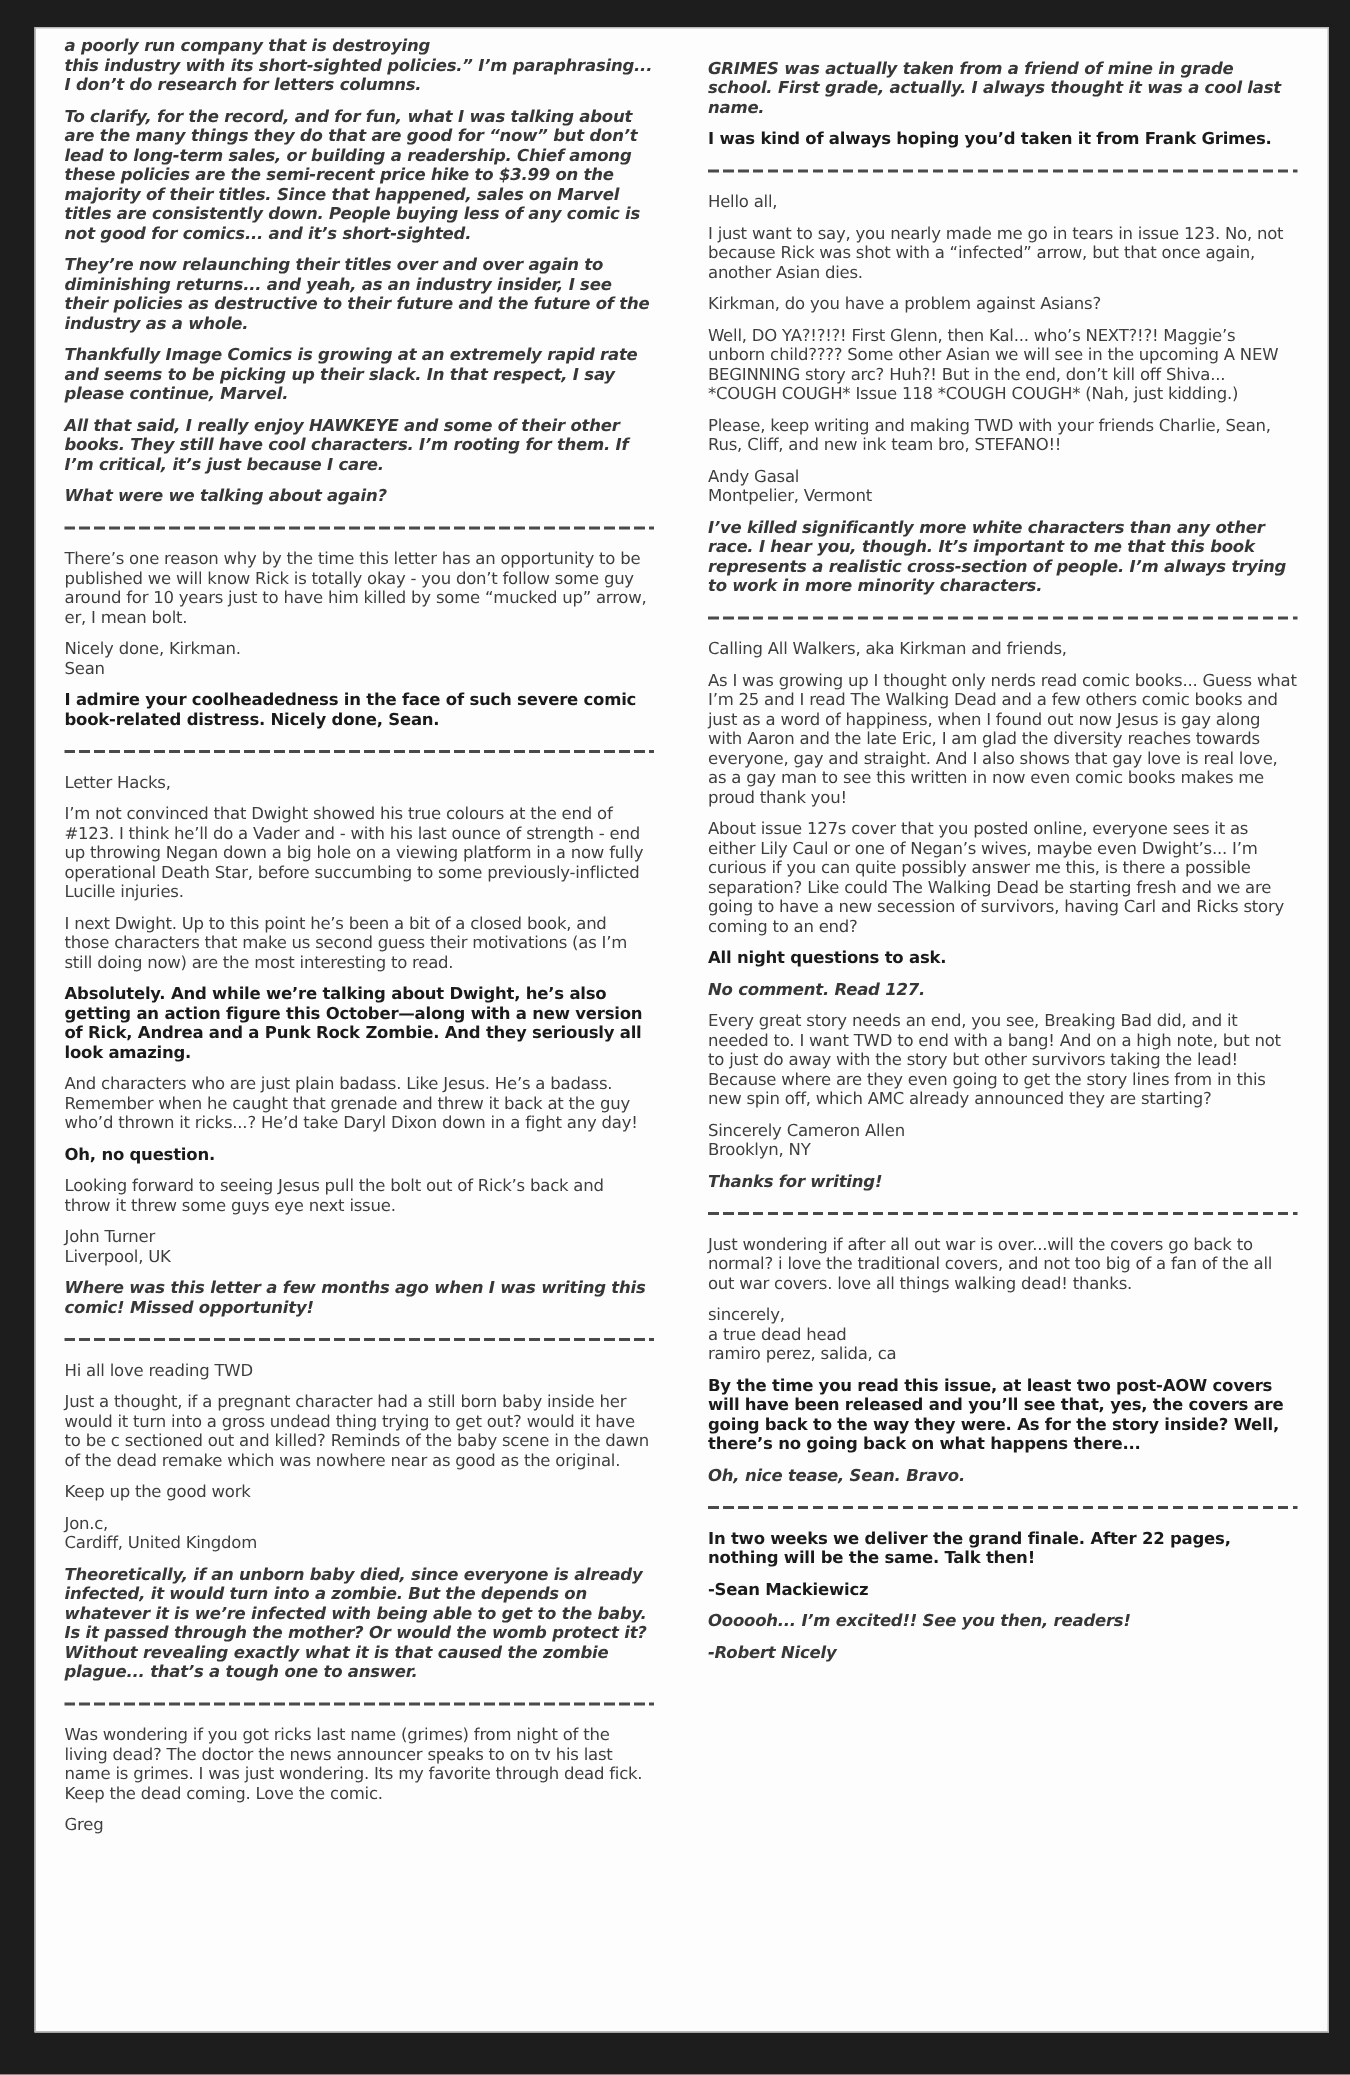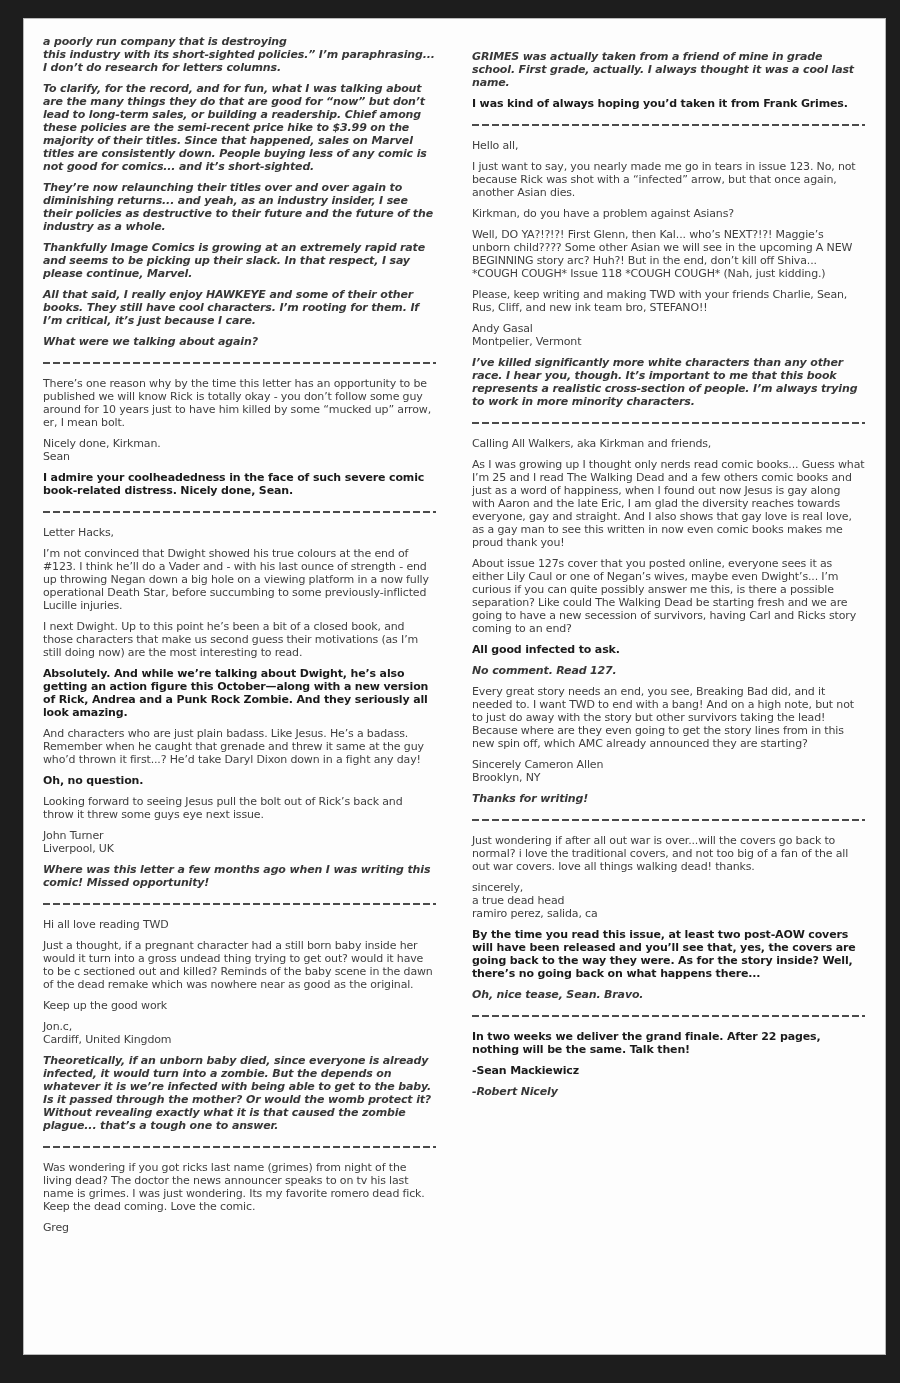--- a/index.html
+++ b/index.html
@@ -10,21 +10,21 @@
     overflow: hidden;
     position: relative;
   }
   .page {
     position: absolute;
     left: 23px; top: 18px;
     width: 863px; height: 1337px;
     box-sizing: border-box;
     background: #fdfdfd;
     border: 1px solid #b9b9b9;
-    padding: 16px 20px 0 19px;
+    padding: 5px 20px 0 19px;
     display: flex;
     gap: 36px;
   }
   .col { flex: 1 1 0; min-width: 0; }
   .col-right { padding-top: 15px; }
   .para {
     font-size: 11px;
     line-height: 13px;
     letter-spacing: -0.15px;
     margin: 0 0 8px 0;
@@ -59,64 +59,65 @@
       <div class="sep"></div>
       <p class="para voice-reader">There’s one reason why by the time this letter has an opportunity to be published we will know Rick is totally okay - you don’t follow some guy around for 10 years just to have him killed by some “mucked up” arrow, er, I mean bolt.</p>
       <p class="para voice-reader">Nicely done, Kirkman.
 Sean</p>
       <p class="para voice-sean">I admire your coolheadedness in the face of such severe comic book-related distress. Nicely done, Sean.</p>
       <div class="sep"></div>
       <p class="para voice-reader">Letter Hacks,</p>
       <p class="para voice-reader">I’m not convinced that Dwight showed his true colours at the end of #123. I think he’ll do a Vader and - with his last ounce of strength - end up throwing Negan down a big hole on a viewing platform in a now fully operational Death Star, before succumbing to some previously-inflicted Lucille injuries.</p>
       <p class="para voice-reader">I next Dwight. Up to this point he’s been a bit of a closed book, and those characters that make us second guess their motivations (as I’m still doing now) are the most interesting to read.</p>
       <p class="para voice-sean">Absolutely. And while we’re talking about Dwight, he’s also getting an action figure this October—along with a new version of Rick, Andrea and a Punk Rock Zombie. And they seriously all look amazing.</p>
-      <p class="para voice-reader">And characters who are just plain badass. Like Jesus. He’s a badass. Remember when he caught that grenade and threw it same at the guy who’d thrown it first...? He’d take Daryl Dixon down in a fight any day!</p>
+      <p class="para voice-reader">And characters who are just plain badass. Like Jesus. He’s a badass. Remember when he caught that grenade and threw it back at the guy who’d thrown it ricks...? He’d take Daryl Dixon down in a fight any day!</p>
       <p class="para voice-sean">Oh, no question.</p>
       <p class="para voice-reader">Looking forward to seeing Jesus pull the bolt out of Rick’s back and throw it threw some guys eye next issue.</p>
       <p class="para voice-reader">John Turner
 Liverpool, UK</p>
       <p class="para voice-kirkman">Where was this letter a few months ago when I was writing this comic!  Missed opportunity!</p>
       <div class="sep"></div>
       <p class="para voice-reader">Hi all love reading TWD</p>
       <p class="para voice-reader">Just a thought, if a pregnant character had a still born baby inside her would it turn into a gross undead thing trying to get out? would it have to be c sectioned out and killed? Reminds of the baby scene in the dawn of the dead remake which was nowhere near as good as the original.</p>
       <p class="para voice-reader">Keep up the good work</p>
       <p class="para voice-reader">Jon.c,
 Cardiff, United Kingdom</p>
       <p class="para voice-kirkman">Theoretically, if an unborn baby died, since everyone is already infected, it would turn into a zombie.  But the depends on whatever it is we’re infected with being able to get to the baby.  Is it passed through the mother?  Or would the womb protect it?  Without revealing exactly what it is that caused the zombie plague... that’s a tough one to answer.</p>
       <div class="sep"></div>
-      <p class="para voice-reader">Was wondering if you got ricks last name (grimes) from night of the living dead? The doctor the news announcer speaks to on tv his last name is grimes. I was just wondering. Its my favorite romero dead fick. Keep the dead coming. Love the comic.</p>
+      <p class="para voice-reader">Was wondering if you got ricks last name (grimes) from night of the living dead? The doctor the news announcer speaks to on tv his last name is grimes. I was just wondering. Its my favorite through dead fick. Keep the dead coming. Love the comic.</p>
       <p class="para voice-reader">Greg</p>
     </div>
   <div class="col col-right">
       <p class="para voice-kirkman">GRIMES was actually taken from a friend of mine in grade school.  First grade, actually.  I always thought it was a cool last name.</p>
       <p class="para voice-sean">I was kind of always hoping you’d taken it from Frank Grimes.</p>
       <div class="sep"></div>
       <p class="para voice-reader">Hello all,</p>
       <p class="para voice-reader">I just want to say, you nearly made me go in tears in issue 123. No, not because Rick was shot with a “infected” arrow, but that once again, another Asian dies.</p>
       <p class="para voice-reader">Kirkman, do you have a problem against Asians?</p>
       <p class="para voice-reader">Well, DO YA?!?!?!  First Glenn, then Kal...  who’s NEXT?!?! Maggie’s unborn child????  Some other Asian we will see in the upcoming A NEW BEGINNING story arc?  Huh?!  But in the end, don’t kill off Shiva... *COUGH COUGH* Issue 118  *COUGH COUGH*  (Nah, just kidding.)</p>
       <p class="para voice-reader">Please, keep writing and making TWD with your friends Charlie, Sean, Rus, Cliff, and new ink team bro, STEFANO!!</p>
       <p class="para voice-reader">Andy Gasal
 Montpelier, Vermont</p>
       <p class="para voice-kirkman">I’ve killed significantly more white characters than any other race.  I hear you, though.  It’s important to me that this book represents a realistic cross-section of people. I’m always trying to work in more minority characters.</p>
       <div class="sep"></div>
       <p class="para voice-reader">Calling All Walkers, aka Kirkman and friends,</p>
       <p class="para voice-reader">As I was growing up I thought only nerds read comic books... Guess what I’m 25 and I read The Walking Dead and a few others comic books and just as a word of happiness, when I found out now Jesus is gay along with Aaron and the late Eric, I am glad the diversity reaches towards everyone, gay and straight. And I also shows that gay love is real love, as a gay man to see this written in now even comic books makes me proud thank you!</p>
       <p class="para voice-reader">About issue 127s cover that you posted online, everyone sees it as either Lily Caul or one of Negan’s wives, maybe even Dwight’s... I’m curious if you can quite possibly answer me this, is there a possible separation? Like could The Walking Dead be starting fresh and we are going to have a new secession of survivors, having Carl and Ricks story coming to an end?</p>
-      <p class="para voice-sean">All good infected to ask.</p>
+      <p class="para voice-sean">All night questions to ask.</p>
       <p class="para voice-kirkman">No comment.  Read 127.</p>
       <p class="para voice-reader">Every great story needs an end, you see, Breaking Bad did, and it needed to. I want TWD to end with a bang! And on a high note, but not to just do away with the story but other survivors taking the lead! Because where are they even going to get the story lines from in this new spin off, which AMC already announced they are starting?</p>
       <p class="para voice-reader">Sincerely Cameron Allen
 Brooklyn, NY</p>
       <p class="para voice-kirkman">Thanks for writing!</p>
       <div class="sep"></div>
       <p class="para voice-reader">Just wondering if after all out war is over...will the covers go back to normal? i love the traditional covers, and not too big of a fan of the all out war covers. love all things walking dead! thanks.</p>
       <p class="para voice-reader gap">sincerely,
 a true dead head
 ramiro perez, salida, ca</p>
       <p class="para voice-sean">By the time you read this issue, at least two post-AOW covers will have been released and you’ll see that, yes, the covers are going back to the way they were. As for the story inside? Well, there’s no going back on what happens there...</p>
       <p class="para voice-kirkman">Oh, nice tease, Sean.  Bravo.</p>
       <div class="sep"></div>
       <p class="para voice-sean">In two weeks we deliver the grand finale. After 22 pages, nothing will be the same. Talk then!</p>
       <p class="para voice-sean">-Sean Mackiewicz</p>
+      <p class="para voice-kirkman">Oooooh... I’m excited!!  See you then, readers!</p>
       <p class="para voice-kirkman">-Robert Nicely</p>
     </div>
 </div>
 
 </body></html>

